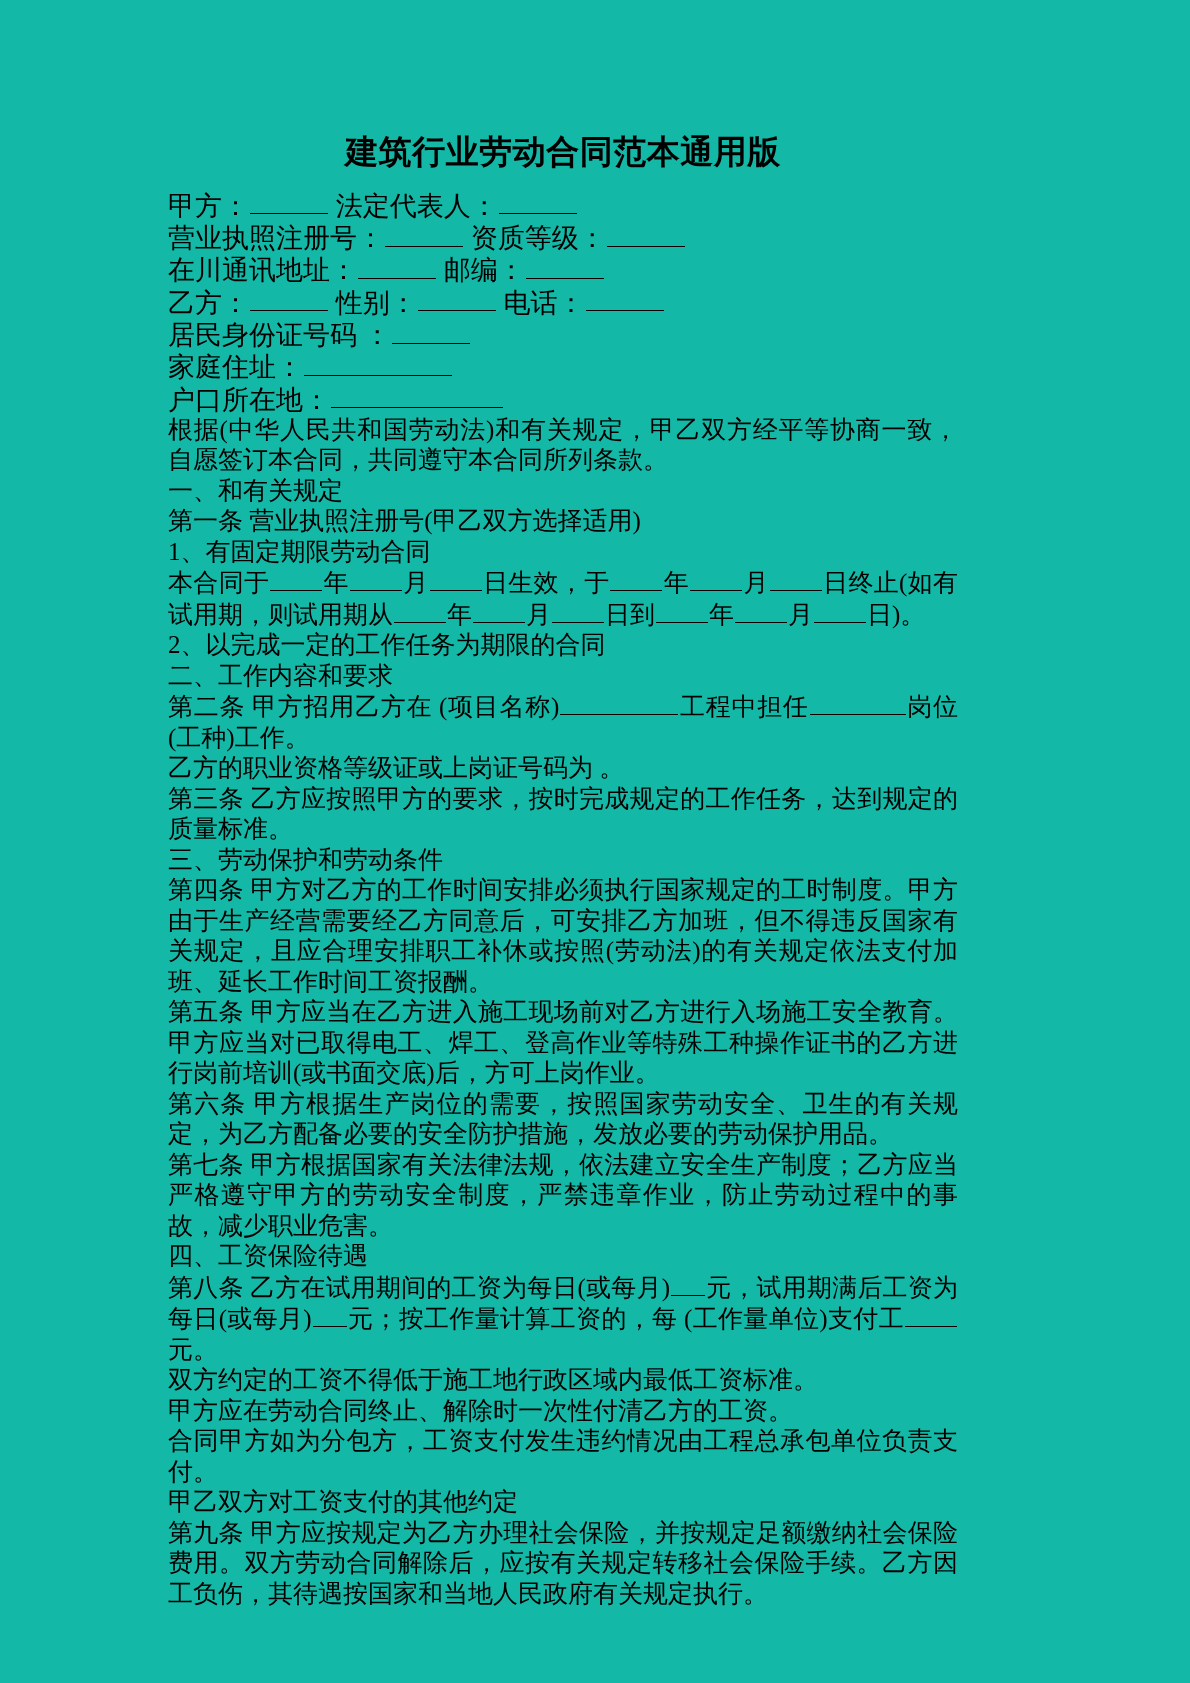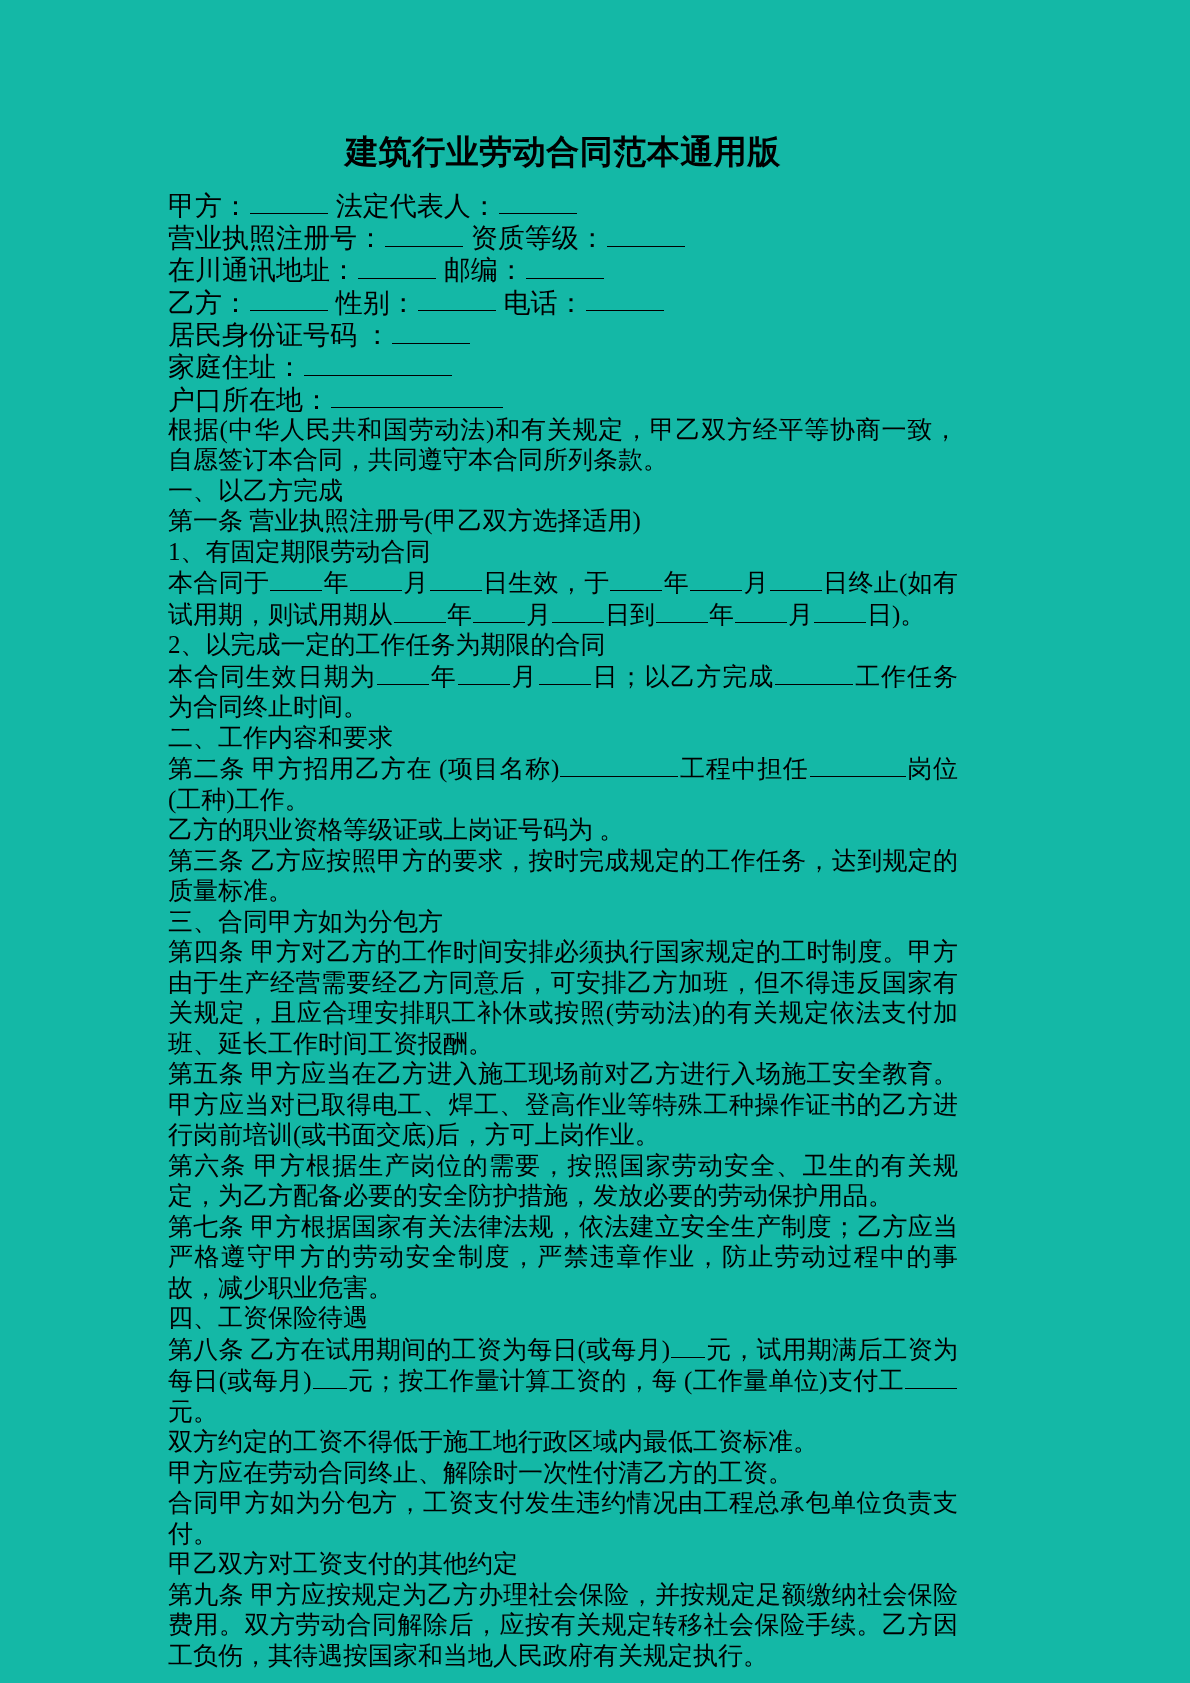--- a/index.html
+++ b/index.html
@@ -83,31 +83,30 @@
         <p class="line"><span>在川通讯地址：</span><span class="fill f-md"></span><span> 邮编：</span><span class="fill f-md"></span></p>
         <p class="line"><span>乙方：</span><span class="fill f-md"></span><span> 性别：</span><span class="fill f-md"></span><span> 电话：</span><span class="fill f-md"></span></p>
         <p class="line"><span>居民身份证号码 ：</span><span class="fill f-md"></span></p>
         <p class="line"><span>家庭住址：</span><span class="fill f-2xl"></span></p>
         <p class="line"><span>户口所在地：</span><span class="fill f-3xl"></span></p>
       </div>
 
     <p class="para">根据(中华人民共和国劳动法)和有关规定，甲乙双方经平等协商一致，自愿签订本合同，共同遵守本合同所列条款。</p>
 
     <div id="sections">
-        <p class="para">一、以乙方完成</p>
+        <p class="para">一、和有关规定</p>
         <p class="para">第一条 营业执照注册号(甲乙双方选择适用)</p>
         <p class="para">1、有固定期限劳动合同</p>
         <p class="para"><span>本合同于</span><span class="fill f-sm"></span><span>年</span><span class="fill f-sm"></span><span>月</span><span class="fill f-sm"></span><span>日生效，于</span><span class="fill f-sm"></span><span>年</span><span class="fill f-sm"></span><span>月</span><span class="fill f-sm"></span><span>日终止(如有试用期，则试用期从</span><span class="fill f-sm"></span><span>年</span><span class="fill f-sm"></span><span>月</span><span class="fill f-sm"></span><span>日到</span><span class="fill f-sm"></span><span>年</span><span class="fill f-sm"></span><span>月</span><span class="fill f-sm"></span><span>日)。</span></p>
         <p class="para">2、以完成一定的工作任务为期限的合同</p>
-        <p class="para"><span>本合同生效日期为</span><span class="fill f-sm"></span><span>年</span><span class="fill f-sm"></span><span>月</span><span class="fill f-sm"></span><span>日；以乙方完成</span><span class="fill f-md"></span><span>工作任务为合同终止时间。</span></p>
         <p class="para">二、工作内容和要求</p>
         <p class="para"><span>第二条 甲方招用乙方在 (项目名称)</span><span class="fill f-xl"></span><span>工程中担任</span><span class="fill f-lg"></span><span>岗位(工种)工作。</span></p>
         <p class="para">乙方的职业资格等级证或上岗证号码为 。</p>
         <p class="para">第三条 乙方应按照甲方的要求，按时完成规定的工作任务，达到规定的质量标准。</p>
-        <p class="para">三、合同甲方如为分包方</p>
+        <p class="para">三、劳动保护和劳动条件</p>
         <p class="para">第四条 甲方对乙方的工作时间安排必须执行国家规定的工时制度。甲方由于生产经营需要经乙方同意后，可安排乙方加班，但不得违反国家有关规定，且应合理安排职工补休或按照(劳动法)的有关规定依法支付加班、延长工作时间工资报酬。</p>
         <p class="para">第五条 甲方应当在乙方进入施工现场前对乙方进行入场施工安全教育。甲方应当对已取得电工、焊工、登高作业等特殊工种操作证书的乙方进行岗前培训(或书面交底)后，方可上岗作业。</p>
         <p class="para">第六条 甲方根据生产岗位的需要，按照国家劳动安全、卫生的有关规定，为乙方配备必要的安全防护措施，发放必要的劳动保护用品。</p>
         <p class="para">第七条 甲方根据国家有关法律法规，依法建立安全生产制度；乙方应当严格遵守甲方的劳动安全制度，严禁违章作业，防止劳动过程中的事故，减少职业危害。</p>
         <p class="para">四、工资保险待遇</p>
         <p class="para"><span>第八条 乙方在试用期间的工资为每日(或每月)</span><span class="fill f-xs"></span><span>元，试用期满后工资为每日(或每月)</span><span class="fill f-xs"></span><span>元；按工作量计算工资的，每 (工作量单位)支付工</span><span class="fill f-sm"></span><span>元。</span></p>
         <p class="para">双方约定的工资不得低于施工地行政区域内最低工资标准。</p>
         <p class="para">甲方应在劳动合同终止、解除时一次性付清乙方的工资。</p>
         <p class="para">合同甲方如为分包方，工资支付发生违约情况由工程总承包单位负责支付。</p>
         <p class="para">甲乙双方对工资支付的其他约定</p>

